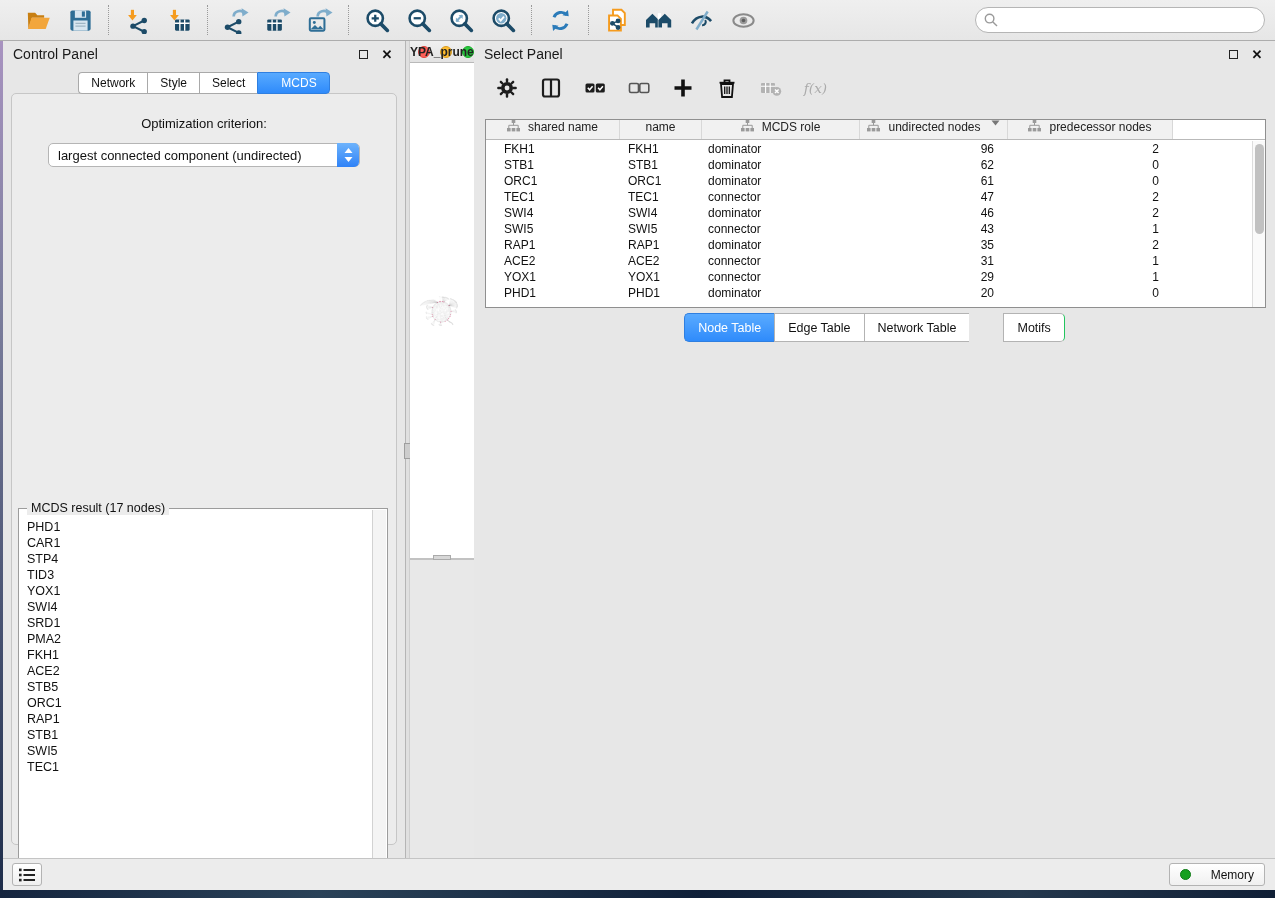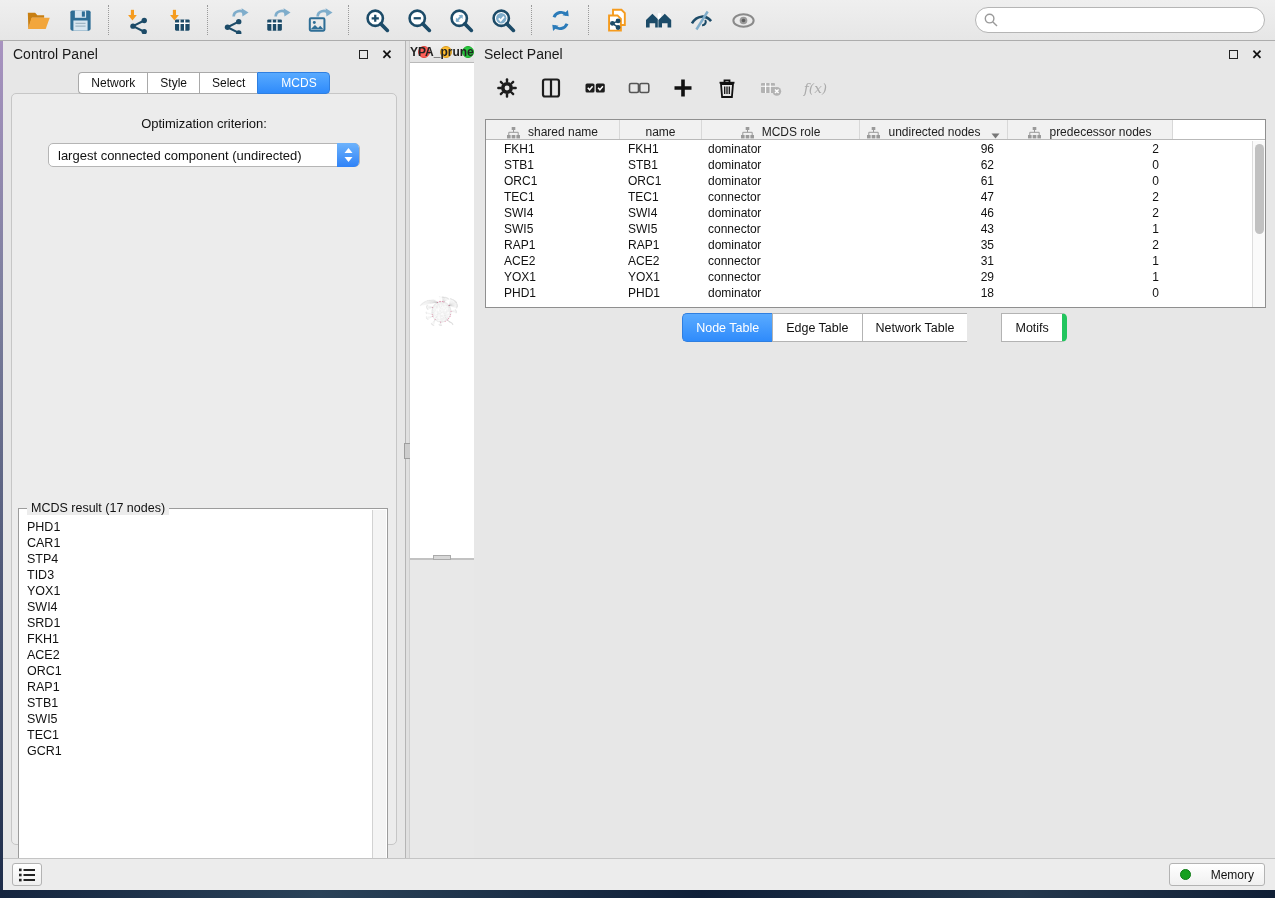--- a/index.html
+++ b/index.html
@@ -100,21 +100,21 @@
   .tpanel { flex:1; background:#e7e7e7; position:relative; }
   .t-toolbar { display:flex; align-items:center; gap:18px; padding:8px 0 6px 20px; }
   .t-icon { width:26px; height:26px; display:flex; align-items:center; justify-content:center; cursor:pointer; }
   .t-icon svg { width:24px; height:24px; }
   .t-icon.disabled { cursor:default; }
 
   .tablewrap { position:absolute; left:11px; right:9px; top:78px; height:189px;
     background:#fff; border:1px solid #8f8f8f; overflow:hidden; }
   .thead { display:grid; grid-template-columns:134px 82px 158px 148px 165px 1fr; height:20px;
     border-bottom:1px solid #b9b9b9; font-size:12px; color:#222; }
-  .th { background:#f1f1f1; border-right:1px solid #d8d8d8; display:flex; align-items:flex-end;
+  .th { background:#f1f1f1; border-right:1px solid #d8d8d8; display:flex; align-items:flex-start;
     justify-content:center; gap:8px; cursor:pointer; }
   .th.nobg { background:#fff; border-right:none; }
   .th svg.oc { width:13px; height:12px; }
   .th svg.sort { width:9px; height:6px; margin-left:2px; }
   .tbody { position:absolute; left:0; right:13px; top:21px; bottom:0; overflow:hidden; }
   .trow { display:grid; grid-template-columns:134px 82px 158px 148px 165px 1fr; height:16px;
     font-size:12px; color:#111; }
   .td { line-height:16px; white-space:nowrap; overflow:hidden; }
   .td.c0 { padding-left:18px; }
   .td.c1 { padding-left:8px; }
@@ -122,21 +122,21 @@
   .td.num { text-align:right; padding-right:14px; }
   .t-scroll { position:absolute; right:0; top:21px; bottom:0; width:13px; background:#fafafa;
     border-left:1px solid #ddd; }
   .t-thumb { position:absolute; left:2px; top:3px; width:9px; height:90px; background:#c1c1c1;
     border-radius:5px; }
 
   .t-tabs { position:absolute; left:0; right:0; top:272px; display:flex; justify-content:center; }
   .t-tab { height:29px; padding:0 13px; display:flex; align-items:center; font-size:12.5px;
     background:#fff; border:1px solid #b3b3b3; border-right:none; cursor:pointer; color:#111; }
   .t-tab:first-child { border-radius:5px 0 0 5px; }
-  .t-tab:last-child { border-right:5px solid #22c55e; border-radius:0 5px 5px 0;margin-left:34px; }
+  .t-tab:last-child { border-right:1px solid #22c55e; border-radius:0 5px 5px 0;margin-left:34px; }
   .t-tab.active { background:linear-gradient(#5aabff,#2f8bfb); color:#fff; border-color:#2f7fe0; }
 
   
   .statusbar { position:absolute; left:3px; top:858px; width:1272px; height:32px;
     background:#ececec; border-top:1px solid #c4c4c4; display:flex; align-items:center; }
   .sb-listbtn { margin-left:9px; width:30px; height:23px; background:linear-gradient(#fff,#efefef);
     border:1px solid #b3b3b3; border-radius:3px; display:flex; align-items:center; justify-content:center; cursor:pointer; }
   .sb-listbtn svg { width:18px; height:16px; }
   .memory-btn { margin-left:auto; margin-right:10px; height:23px; padding:0 10px;
     background:linear-gradient(#fff,#f0f0f0); border:1px solid #b3b3b3; border-radius:3px;
@@ -362,28 +362,29 @@
         <div class="groupbox">
           <span class="gb-legend">MCDS result (17 nodes)</span>
           <div class="gb-list" id="mcds-list">
               <div class="li">PHD1</div>
               <div class="li">CAR1</div>
               <div class="li">STP4</div>
               <div class="li">TID3</div>
               <div class="li">YOX1</div>
               <div class="li">SWI4</div>
               <div class="li">SRD1</div>
+              <div class="li">PMA2</div>
               <div class="li">FKH1</div>
               <div class="li">ACE2</div>
+              <div class="li">STB5</div>
               <div class="li">ORC1</div>
               <div class="li">RAP1</div>
               <div class="li">STB1</div>
               <div class="li">SWI5</div>
               <div class="li">TEC1</div>
-              <div class="li">GCR1</div>
             </div>
           <div class="gb-scroll"></div>
         </div>
       </div>
     </div>
 
     <div class="v-split">
         <div class="grip"></div>
       </div>
 
@@ -1268,21 +1269,21 @@
                 <div class="td c1">YOX1</div>
                 <div class="td c2">connector</div>
                 <div class="td num">29</div>
                 <div class="td num">1</div>
                 <div class="td"></div>
               </div>
               <div class="trow">
                 <div class="td c0">PHD1</div>
                 <div class="td c1">PHD1</div>
                 <div class="td c2">dominator</div>
-                <div class="td num">18</div>
+                <div class="td num">20</div>
                 <div class="td num">0</div>
                 <div class="td"></div>
               </div>
             </div>
           <div class="t-scroll">
               <div class="t-thumb"></div>
             </div>
         </div>
         <div class="t-tabs" id="t-tabs">
             <div class="t-tab active">Node Table</div>

